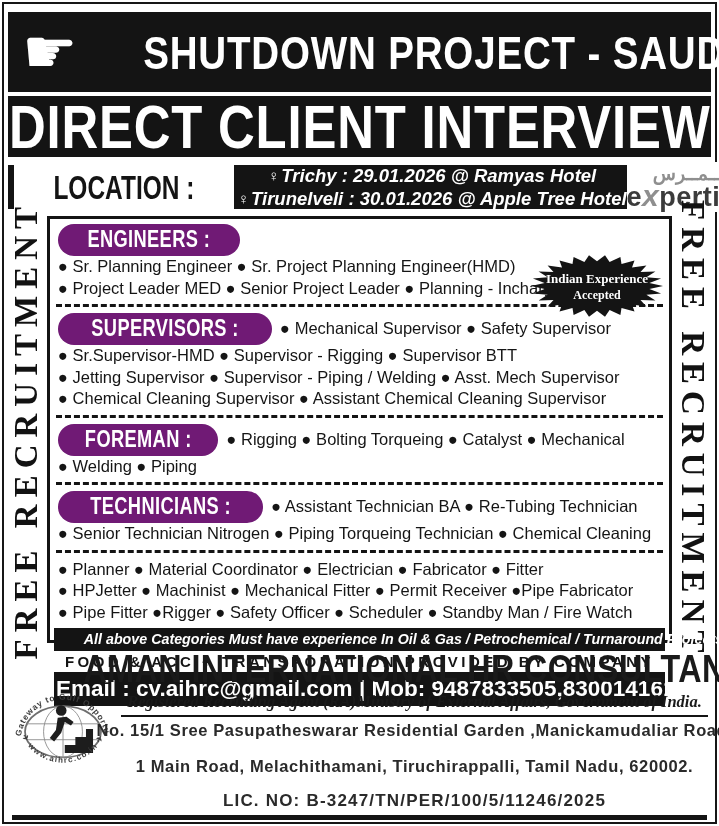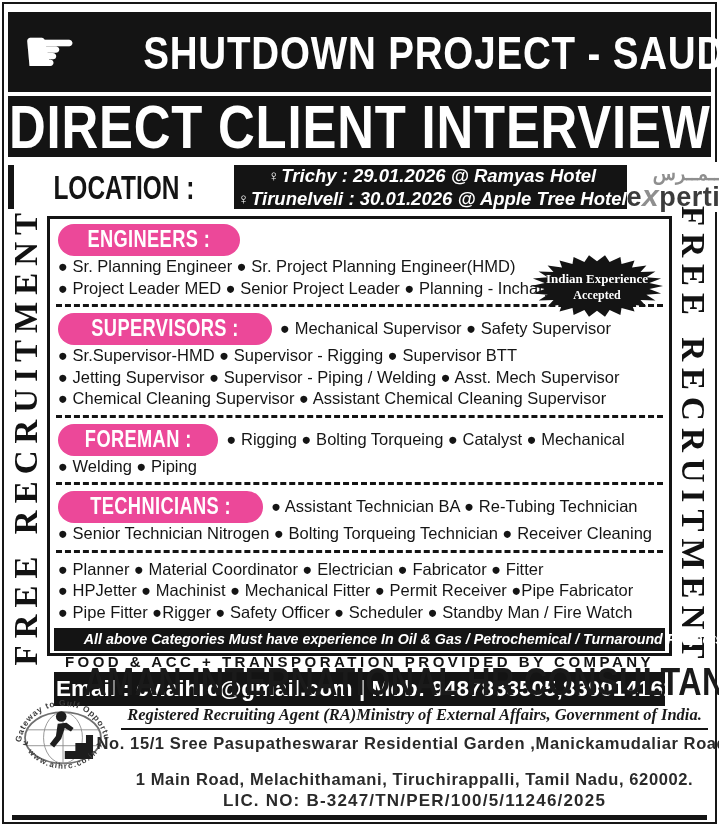--- a/index.html
+++ b/index.html
@@ -36,21 +36,21 @@
   
   .mid{display:flex;flex-direction:row;flex:1;margin:7px 0 0;min-height:0;}
   .strip{width:41px;display:flex;align-items:center;justify-content:center;}
   .striptext{font-family:"Liberation Serif",serif;font-weight:bold;font-size:33px;
              letter-spacing:7px;color:#121212;white-space:nowrap;writing-mode:vertical-rl;}
   .strip-left .striptext{transform:rotate(180deg);}
   .panel{flex:1;border:3px solid #141414;background:#fff;display:flex;flex-direction:column;
          padding:2px 0;min-width:0;}
   .section{padding:3px 8px 2px;position:relative;}
   .sec-first{display:flex;align-items:center;gap:8px;white-space:nowrap;}
-  .badge{display:inline-flex;align-items:flex-start;background:#ec4899;border-radius:17px;
+  .badge{display:inline-flex;align-items:flex-start;background:#701a75;border-radius:17px;
          padding:1px 10px 3px;height:28px;flex:0 0 auto;}
   .badge span{color:#fff;font-weight:bold;font-size:24px;display:inline-block;
               transform:scaleX(.76);white-space:nowrap;letter-spacing:.5px;}
   .pos-line,.first-line{font-size:16.5px;line-height:21.5px;color:#151515;white-space:nowrap;}
   .divider{border-top:3px dashed #141414;margin:3px 6px;}
   .starburst{position:absolute;right:4px;top:32px;width:136px;height:66px;}
   .starburst text{fill:#fff;font-family:"Liberation Serif",serif;font-weight:bold;}
 
   .notebar{background:#141414;color:#fff;margin:3px 4px 0;text-align:center;padding:2px 2px 3px;}
   .notebar span{display:inline-block;transform:scaleX(.92);font-weight:bold;font-style:italic;
@@ -64,21 +64,21 @@
   .footer{display:flex;flex-direction:row;align-items:center;margin:5px 2px 0;}
   .logo{width:110px;height:106px;flex:0 0 auto;}
   .ftext{flex:1;display:flex;flex-direction:column;align-items:center;min-width:0;}
   .company{font-size:38px;font-weight:bold;white-space:nowrap;display:inline-block;
            transform:scaleX(.85);color:#1a1a1a;letter-spacing:.5px;}
   .registered{font-family:"Liberation Serif",serif;font-weight:bold;font-size:16.5px;
               white-space:nowrap;border-bottom:2px solid #141414;padding:1px 6px 3px;color:#1a1a1a;font-style:italic;}
   .addr{font-size:16.5px;font-weight:bold;letter-spacing:.6px;line-height:22px;white-space:nowrap;
         color:#2a2a2a;margin-top:2px;}
   .addr2{margin-top:14px;}
-  .lic{font-size:17px;font-weight:600;letter-spacing:1.2px;color:#2a2a2a;margin-top:1px;}
+  .lic{font-size:17px;font-weight:600;letter-spacing:1.2px;color:#2a2a2a;margin-top:14px;}
   .bottomrule{height:5px;background:#141414;margin:4px 6px 0;}
 </style>
 </head>
 <body>
 
 <div class="page">
   <div class="frame"></div>
   <div class="inner">
 
     <div class="banner banner1">
@@ -165,21 +165,21 @@
         <div class="divider"></div>
 
         <div class="section">
           <div class="sec-first">
             <span class="badge">
                 <span>TECHNICIANS :</span>
               </span>
             <span class="first-line">● Assistant Technician BA  ● Re-Tubing Technician</span>
           </div>
           <div>
-              <div class="pos-line">● Senior Technician Nitrogen ● Bolting Torqueing Technician  ● Receiver Cleaning</div>
+              <div class="pos-line">● Senior Technician Nitrogen ● Piping Torqueing Technician  ● Chemical Cleaning</div>
             </div>
         </div>
         <div class="divider"></div>
 
         <div class="section">
 
           <div>
               <div class="pos-line">● Planner ●  Material Coordinator ● Electrician ● Fabricator ● Fitter</div>
               <div class="pos-line">● HPJetter ● Machinist ● Mechanical Fitter ● Permit Receiver ●Pipe Fabricator</div>
               <div class="pos-line">● Pipe Fitter ●Rigger ● Safety Officer ● Scheduler ● Standby Man / Fire Watch</div>

